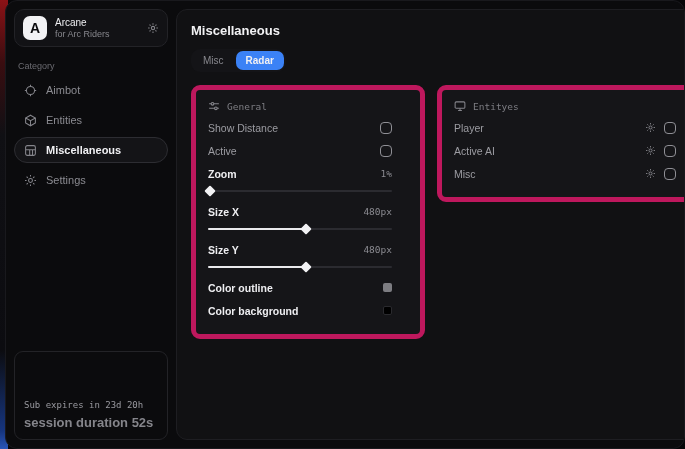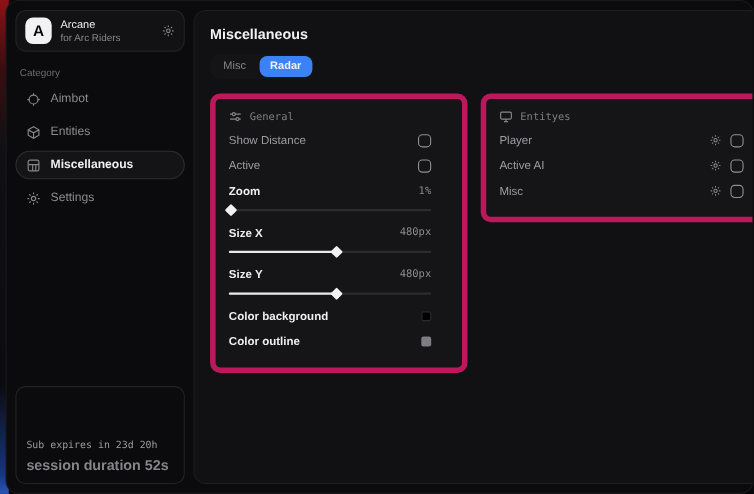--- a/index.html
+++ b/index.html
@@ -228,27 +228,27 @@
           <span class="row-label bright">Size Y</span>
           <span class="row-value">480px</span>
         </div>
         <div class="slider">
           <div class="track"></div>
           <div class="fill" style="width: 53%;"></div>
           <div class="thumb" style="left: 53%;"></div>
         </div>
 
         <div class="row">
+          <span class="row-label bright">Color outline</span>
+          <span class="swatch swatch-outline"></span>
+        </div>
+
+        <div class="row">
           <span class="row-label bright">Color background</span>
           <span class="swatch swatch-bg"></span>
-        </div>
-
-        <div class="row">
-          <span class="row-label bright">Color outline</span>
-          <span class="swatch swatch-outline"></span>
         </div>
       </div>
 
       <div class="card card-entities">
         <div class="card-head">
           <span class="icon">
             <svg width="12" height="12" viewBox="0 0 16 16" fill="none" stroke="currentColor" stroke-width="1.4">
               <rect x="1.5" y="2.5" width="13" height="8.5" rx="1.5"></rect>
                 <path d="M5.5 14h5M8 11v3"></path>
             </svg>

